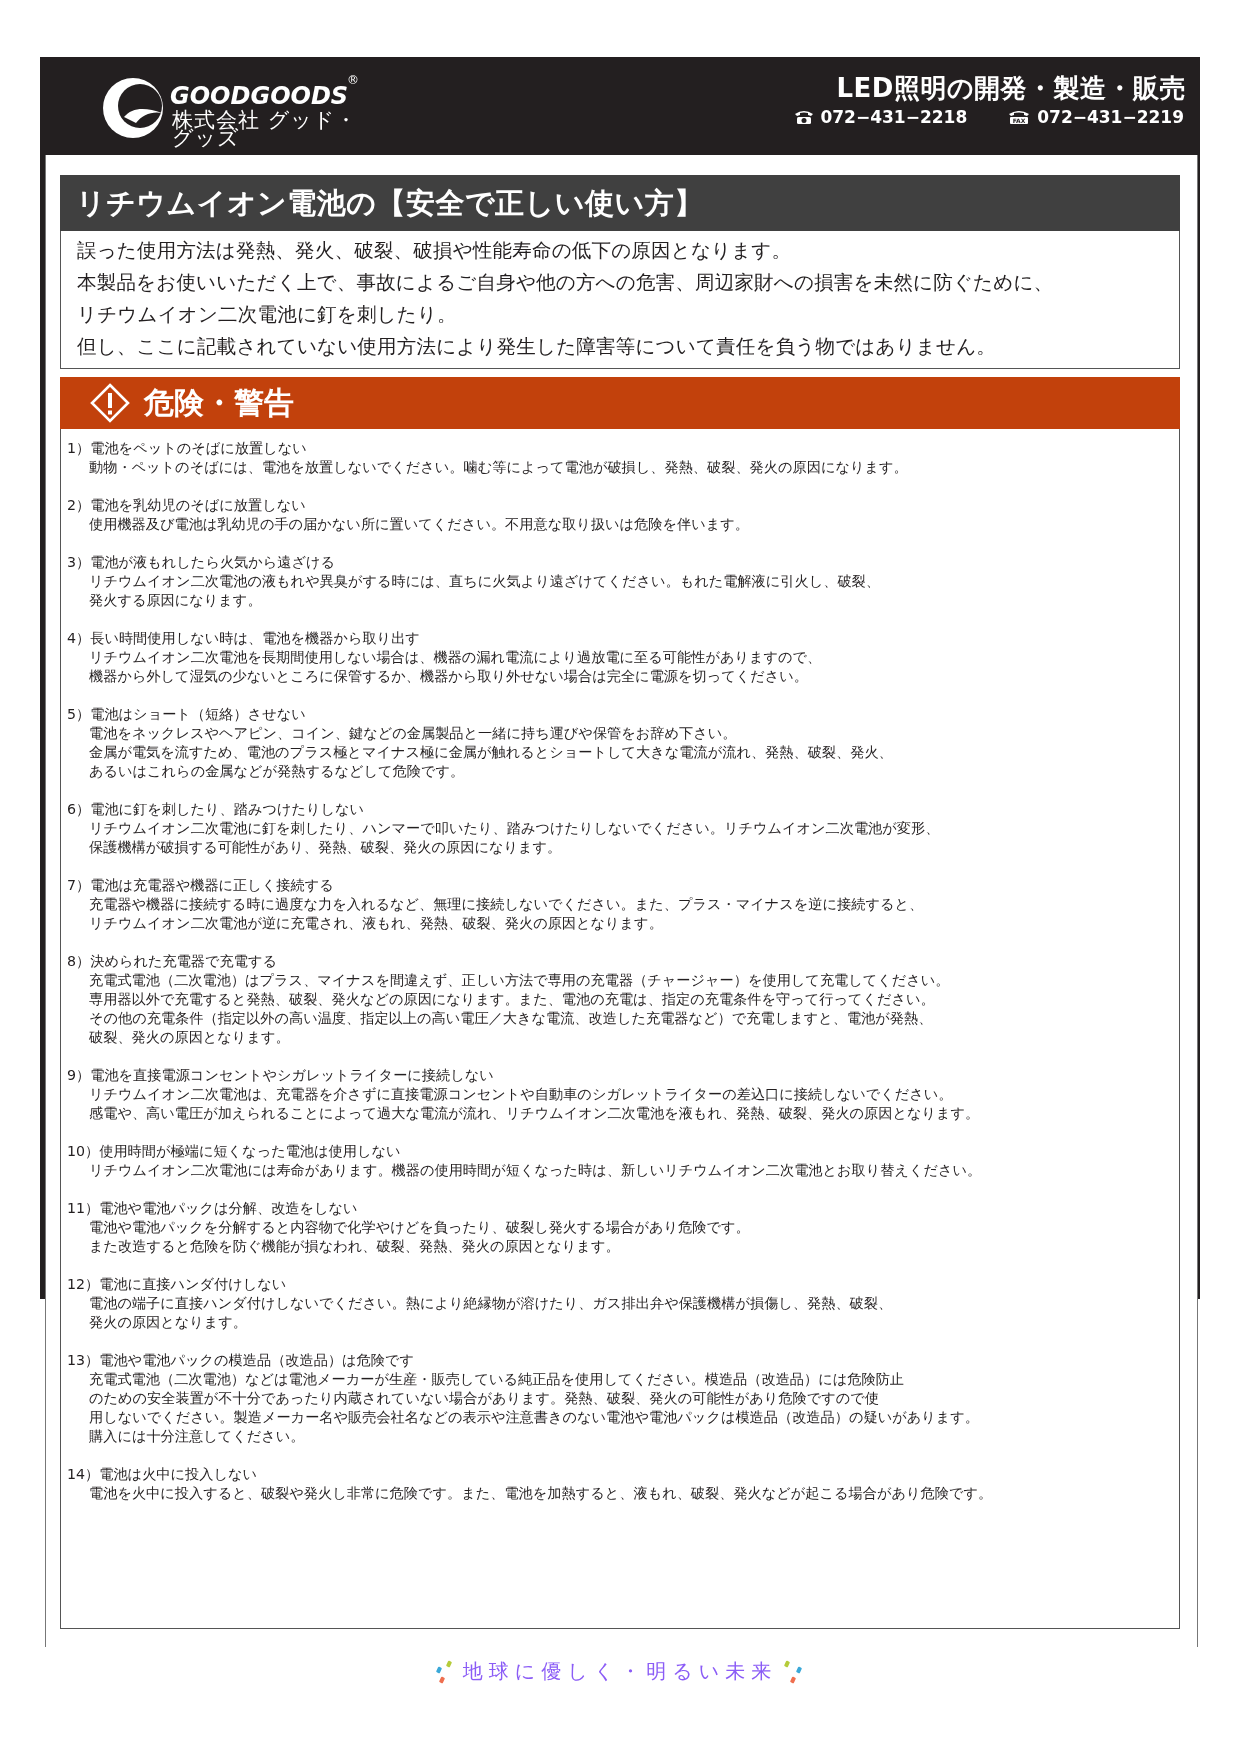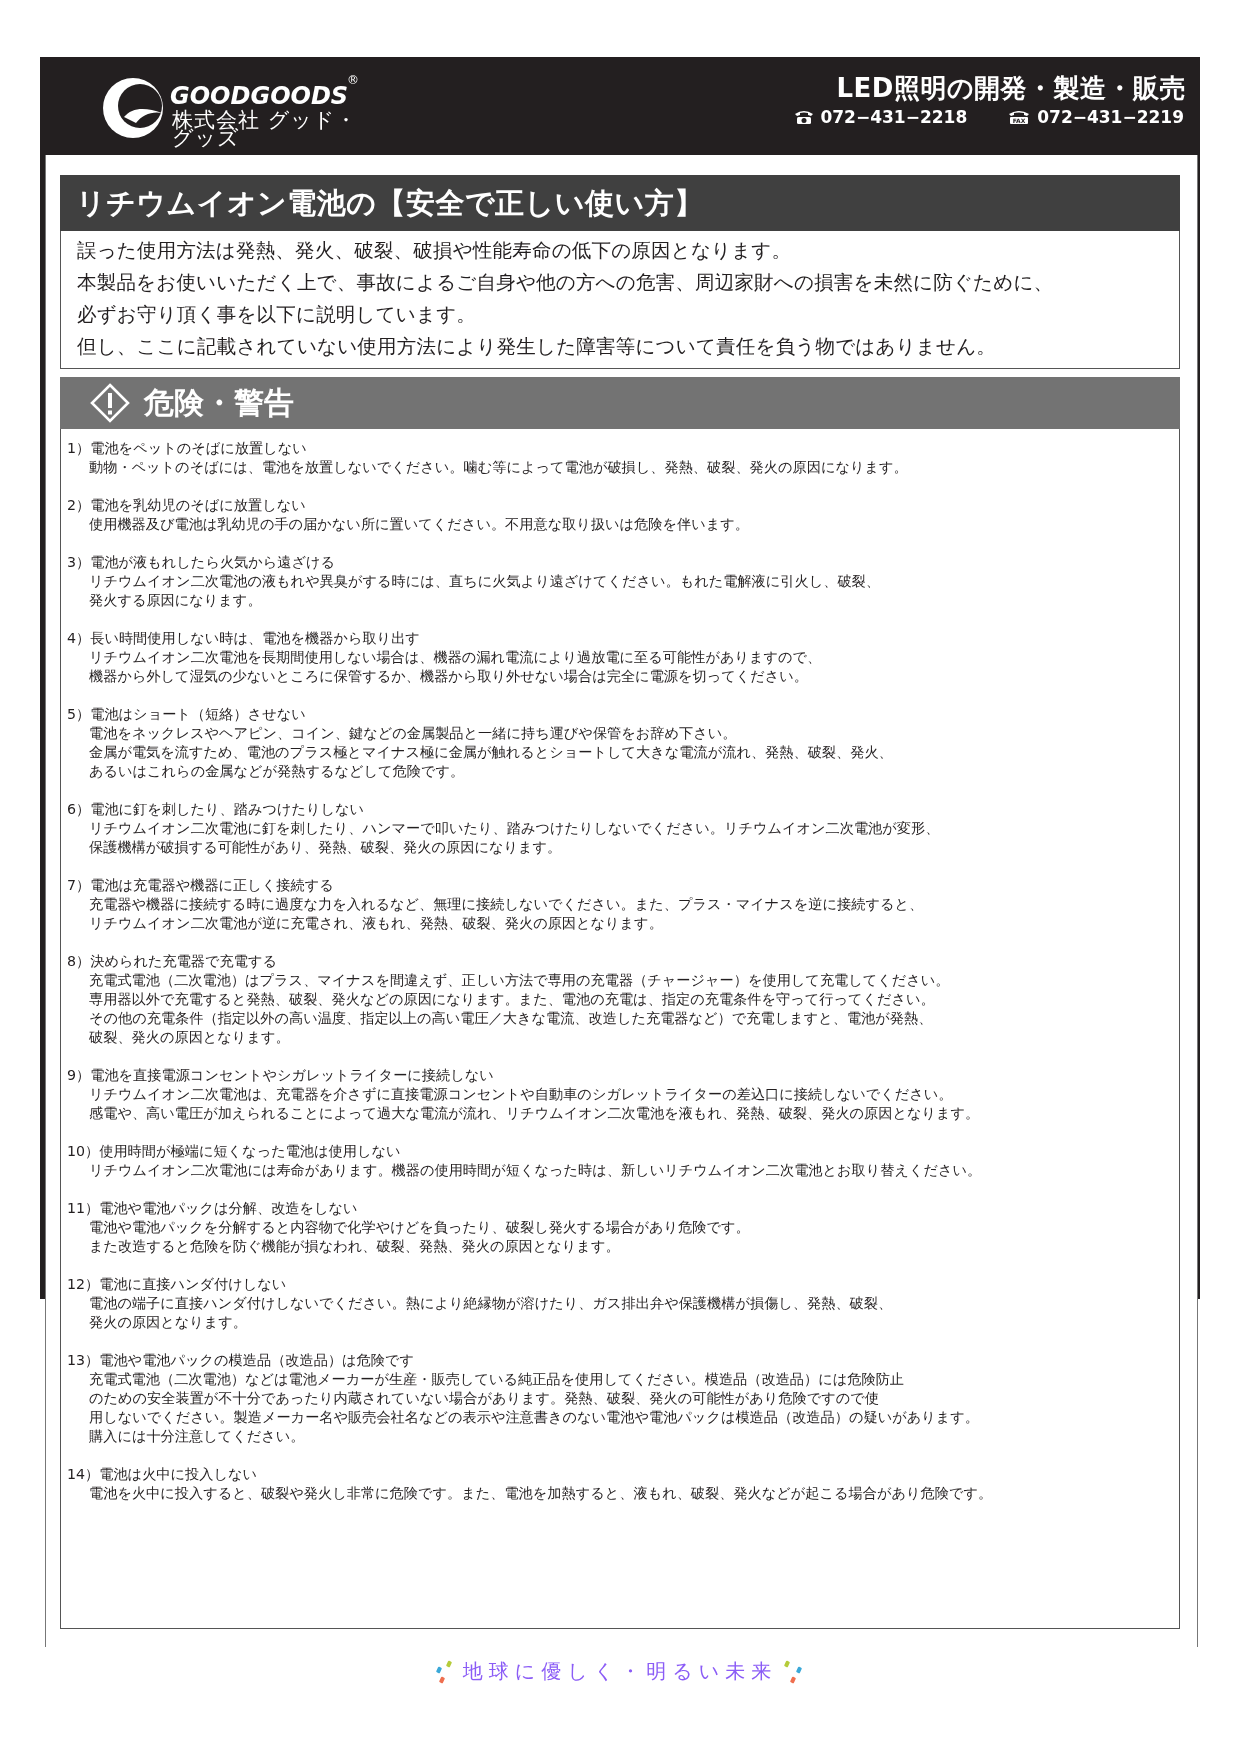--- a/index.html
+++ b/index.html
@@ -18,21 +18,21 @@
   .phones { position: absolute; right: 16px; top: 50px; color: #fff; font-weight: bold; font-size: 17px; line-height: 20px; white-space: nowrap; display: flex; gap: 40px; }
   .phone { display: flex; align-items: center; gap: 6px; }
   .phone svg { display: block; }
 
   
   .sec1-title { position: absolute; left: 14px; top: 20px; width: 1120px; height: 56px; background: #404040; color: #fff; font-weight: bold; font-size: 29px; line-height: 56px; padding-left: 16px; box-sizing: border-box; letter-spacing: 0.5px; white-space: nowrap; }
   .sec1-body { position: absolute; left: 14px; top: 76px; width: 1120px; height: 138px; border: 1px solid #555; border-top: none; box-sizing: border-box; padding: 4px 0 0 16px; }
   .sec1-body p { margin: 0; font-size: 19.5px; line-height: 32px; white-space: nowrap; letter-spacing: 0.2px; }
 
   
-  .sec2-title { position: absolute; left: 14px; top: 222px; width: 1120px; height: 52px; background: #737373; color: #fff; font-weight: bold; font-size: 30px; line-height: 52px; box-sizing: border-box; padding-left: 30px; white-space: nowrap; display: flex; align-items: center; gap: 14px; }
+  .sec2-title { position: absolute; left: 14px; top: 222px; width: 1120px; height: 52px; background: #c2410c; color: #fff; font-weight: bold; font-size: 30px; line-height: 52px; box-sizing: border-box; padding-left: 30px; white-space: nowrap; display: flex; align-items: center; gap: 14px; }
   .sec2-body { position: absolute; left: 14px; top: 274px; width: 1120px; height: 1200px; border: 1px solid #555; border-top: none; box-sizing: border-box; padding: 10px 0 0 6px; }
   .item { margin: 0 0 19px 0; }
   .item-title { font-size: 14.2px; line-height: 19px; white-space: nowrap; }
   .item-line { font-size: 14.2px; line-height: 19px; white-space: nowrap; padding-left: 22px; }
 
   
   .footer { position: absolute; left: 0; top: 1590px; width: 1160px; height: 49px; }
   .slogan { position: absolute; left: 0; right: 0; top: 12px; text-align: center; color: #8b5cf6; font-size: 20px; line-height: 24px; letter-spacing: 6px; white-space: nowrap; }
   .spark { display: inline-block; vertical-align: middle; width: 22px; height: 24px; position: relative; margin: 0 6px; }
   .spark i { position: absolute; display: block; width: 4px; height: 6px; transform: rotate(25deg); border-radius: 1px; }
@@ -75,21 +75,21 @@
       </div>
     </div>
   </div>
 
   <div class="frame-inner">
 
     <div class="sec1-title">リチウムイオン電池の【安全で正しい使い方】</div>
     <div class="sec1-body">
       <p>誤った使用方法は発熱、発火、破裂、破損や性能寿命の低下の原因となります。</p>
       <p>本製品をお使いいただく上で、事故によるご自身や他の方への危害、周辺家財への損害を未然に防ぐために、</p>
-      <p>必ずお守り頂く事を以下に説明しています。</p>
+      <p>リチウムイオン二次電池に釘を刺したり。</p>
       <p>但し、ここに記載されていない使用方法により発生した障害等について責任を負う物ではありません。</p>
     </div>
 
     <div class="sec2-title">
       <svg width="40" height="40" viewBox="0 0 40 40">
         <path d="M20 2 L38 20 L20 38 L2 20 Z" fill="none" stroke="#fff" stroke-width="2.6"></path>
         <rect x="18" y="10" width="4" height="15" fill="#fff"></rect>
         <rect x="18" y="27.5" width="4" height="4" fill="#fff"></rect>
       </svg>
       <span>危険・警告</span>

